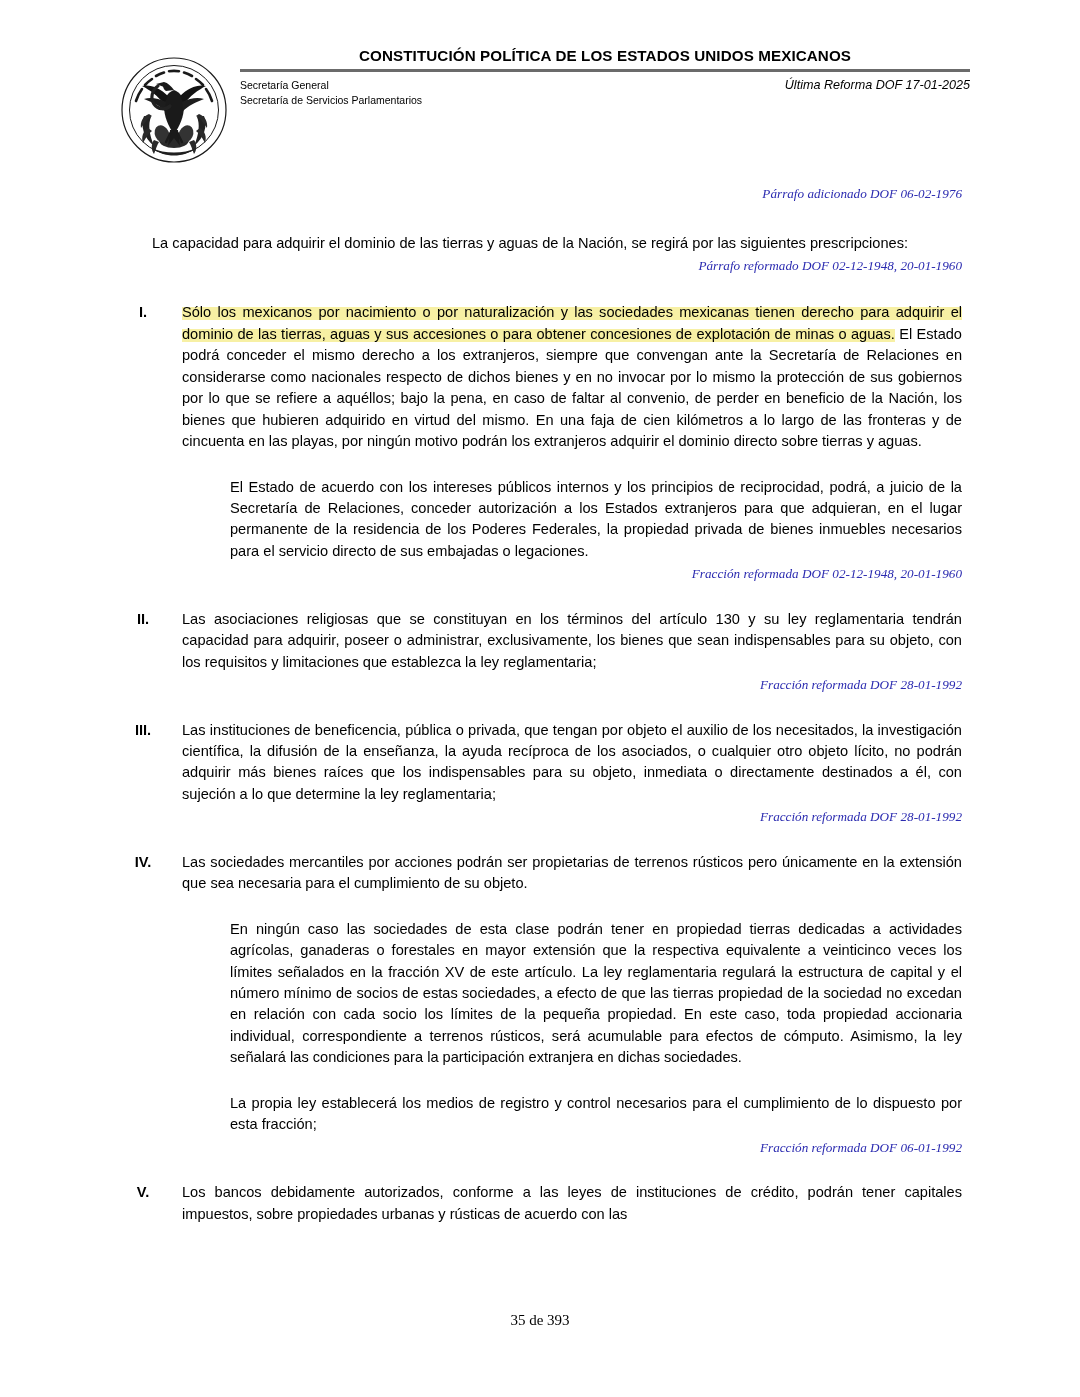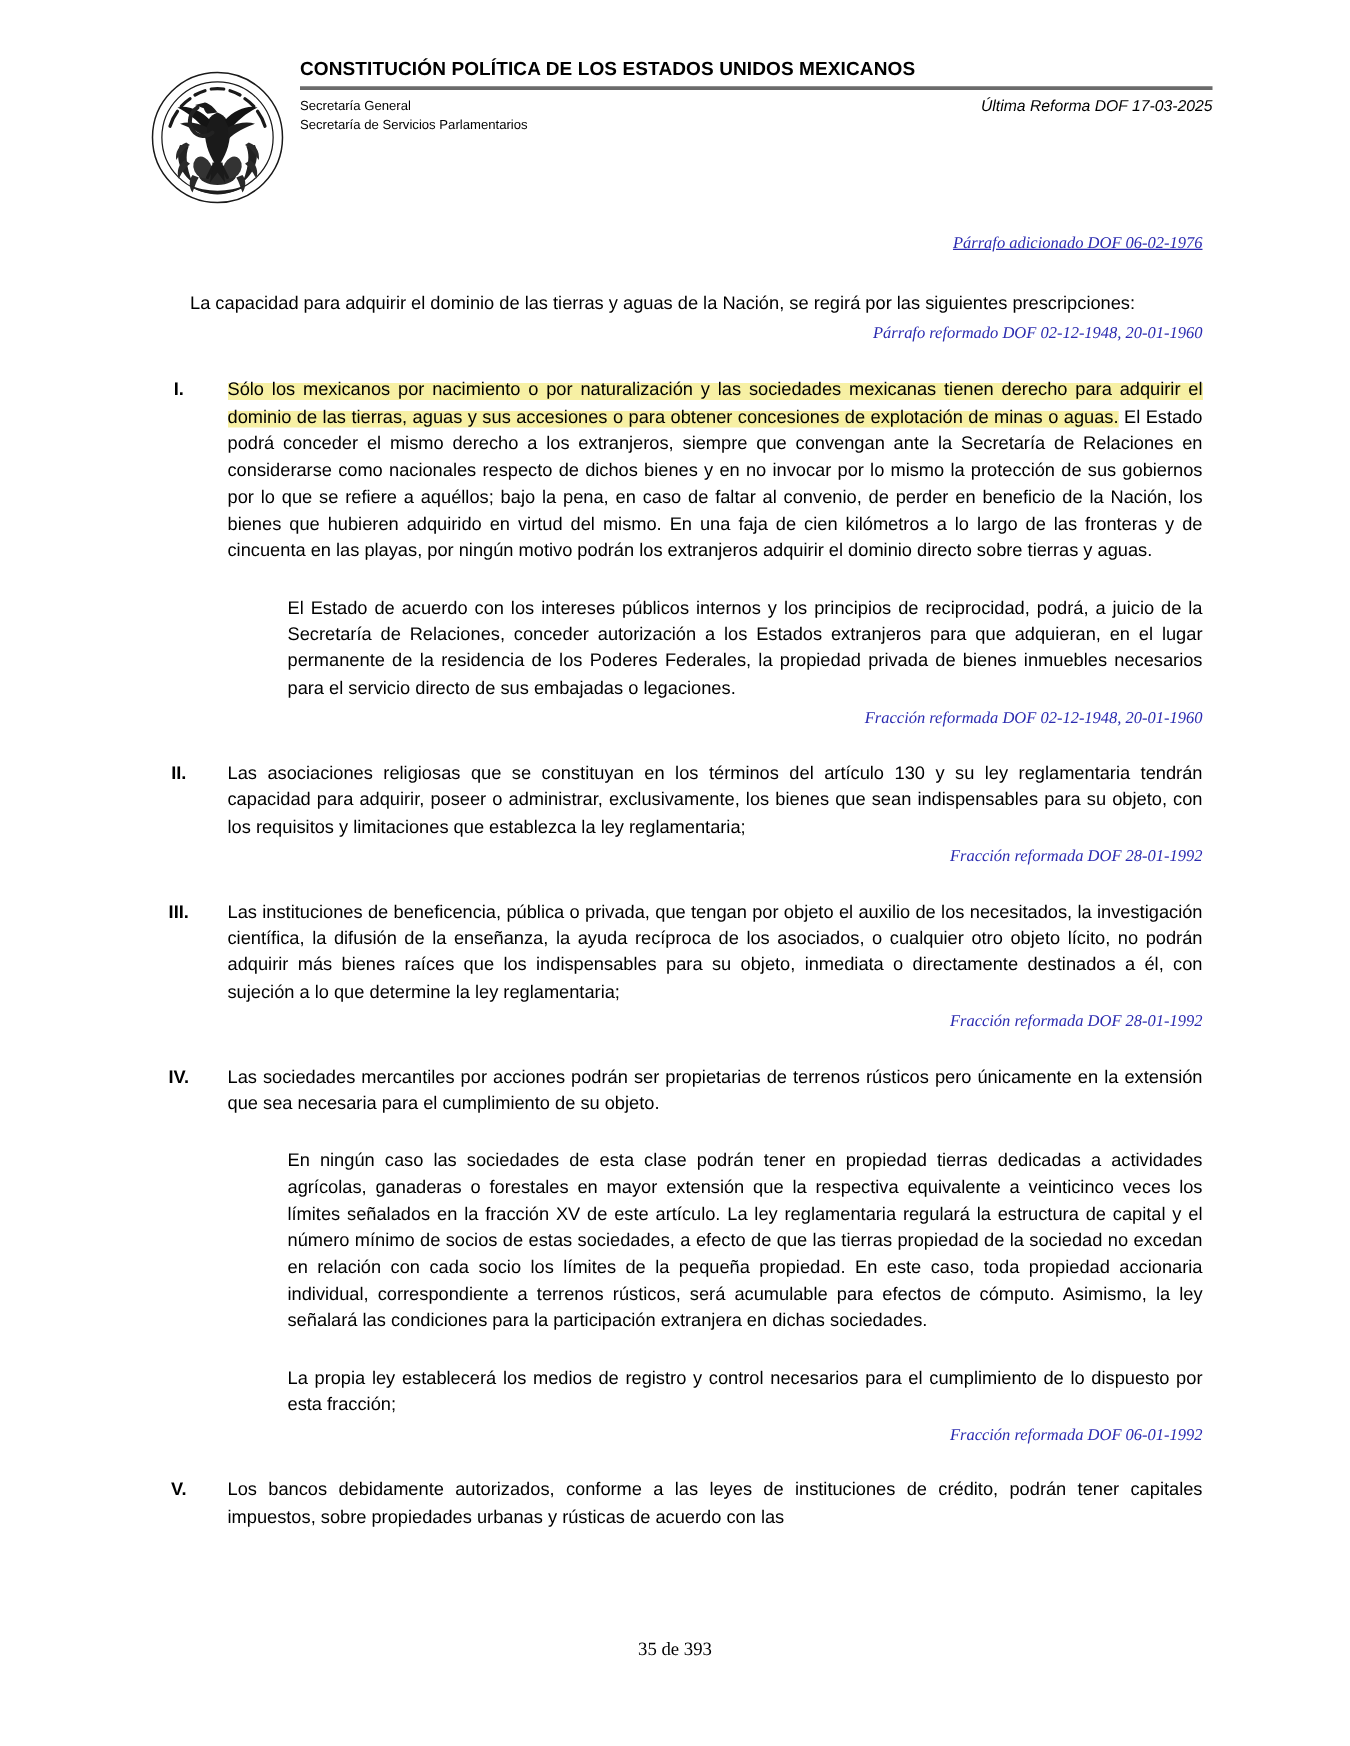--- a/index.html
+++ b/index.html
@@ -33,21 +33,21 @@
   }
   .header-right {
     position: absolute;
     left: 122px;
     top: 0px;
     width: 730px;
   }
   .const-title {
     font-size: 15.2px;
     font-weight: bold;
-    text-align: left;
+    text-align: center;
     letter-spacing: 0.1px;
     line-height: 1.1;
     padding-bottom: 4px;
     white-space: nowrap;
   }
   .header-rule {
     height: 3px;
     background: #6b6b6b;
     width: 100%;
     margin: 0 0 6px 0;
@@ -87,21 +87,21 @@
   }
   .reform-note {
     color: #2b2bb0;
     font-family: "Liberation Serif", serif;
     font-style: italic;
     font-size: 13.2px;
     text-align: right;
     line-height: 1.25;
     white-space: nowrap;
   }
-  .rn-gap-a { margin-bottom: 30px; text-decoration: underline; }
+  .rn-gap-a { margin-bottom: 30px; }
   .rn-gap-b { margin-top: 4px; margin-bottom: 28px; }
   .rn-gap-c { margin-top: 4px; margin-bottom: 26px; text-align: right; }
   .rn-gap-e { margin-top: 4px; margin-bottom: 26px; }
 
   p.para {
     margin: 0;
     font-size: 14.6px;
     line-height: 1.47;
     text-align: justify;
     text-justify: inter-word;
@@ -215,21 +215,21 @@
       </g>
     </svg>
   </div>
 
   <div class="header-right">
     <div class="const-title">CONSTITUCIÓN POLÍTICA DE LOS ESTADOS UNIDOS MEXICANOS</div>
     <div class="header-rule"></div>
     <div class="header-meta">
       <div class="sub-line">Secretaría General</div>
       <div class="sub-line">Secretaría de Servicios Parlamentarios</div>
-      <div class="ultima-reforma">Última Reforma DOF 17-03-2025</div>
+      <div class="ultima-reforma">Última Reforma DOF 17-01-2025</div>
     </div>
   </div>
 </div>
 
 <div class="content">
 
   <div class="reform-note rn-gap-a">Párrafo adicionado DOF 06-02-1976</div>
 
   <p class="para intro">La capacidad para adquirir el dominio de las tierras y aguas de la Nación, se regirá por las siguientes prescripciones:</p>
 

